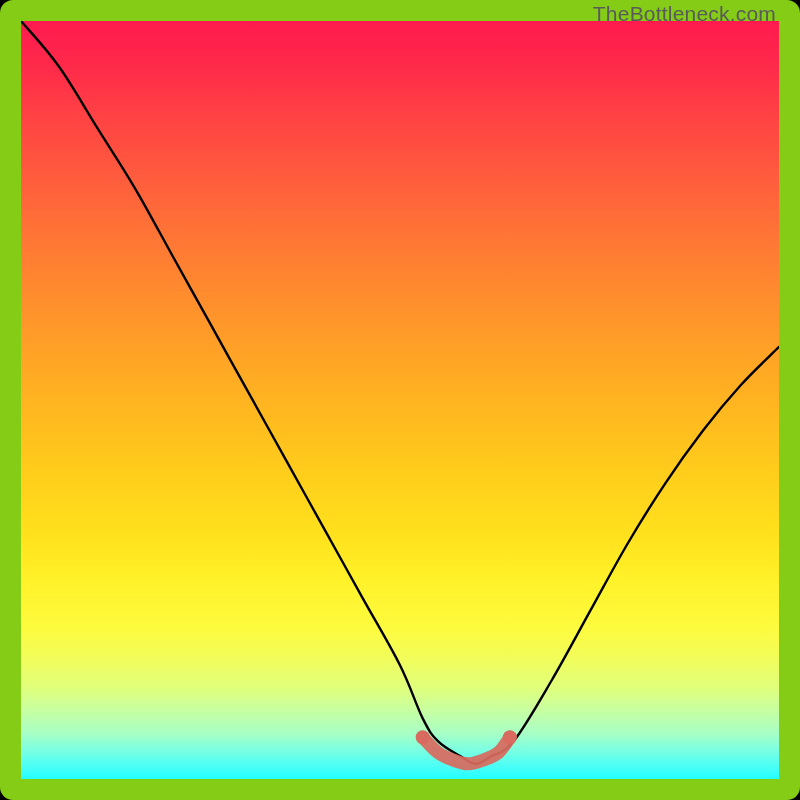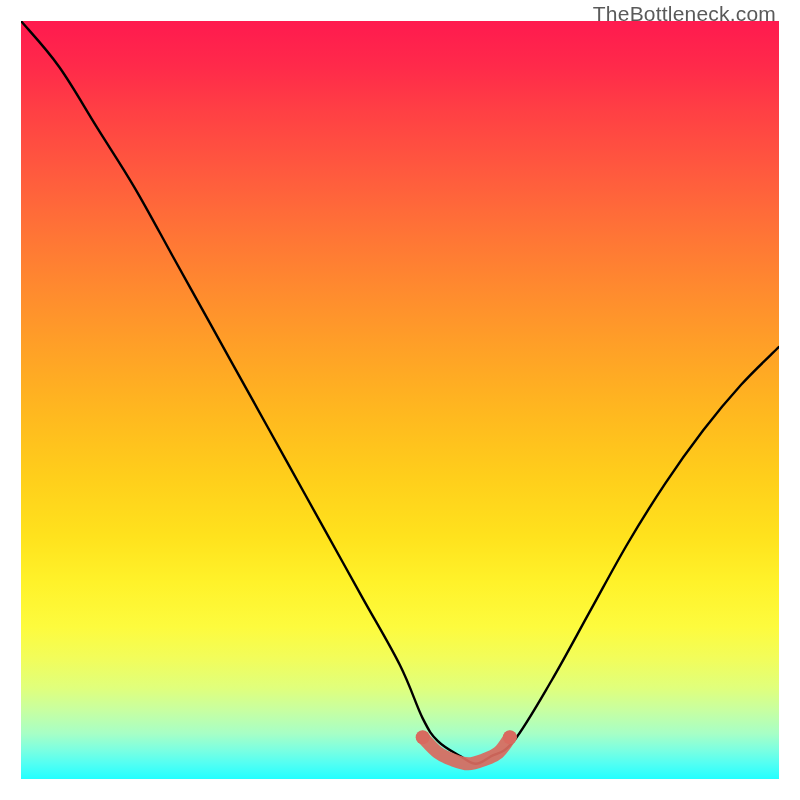--- a/index.html
+++ b/index.html
@@ -8,21 +8,22 @@
     width: 800px;
     height: 800px;
     background: #000;
     overflow: hidden;
     font-family: Arial, Helvetica, sans-serif;
   }
   .frame {
     position: relative;
     width: 800px;
     height: 800px;
-    background: #ffffff;
+    background: #84cc16;
+    border-radius: 13px;
   }
   .plot {
     position: absolute;
     left: 21px;
     top: 21px;
     width: 758px;
     height: 758px;
     background: linear-gradient(to bottom,
       #ff1a4f 0%,
       #ff2a4a 6%,

